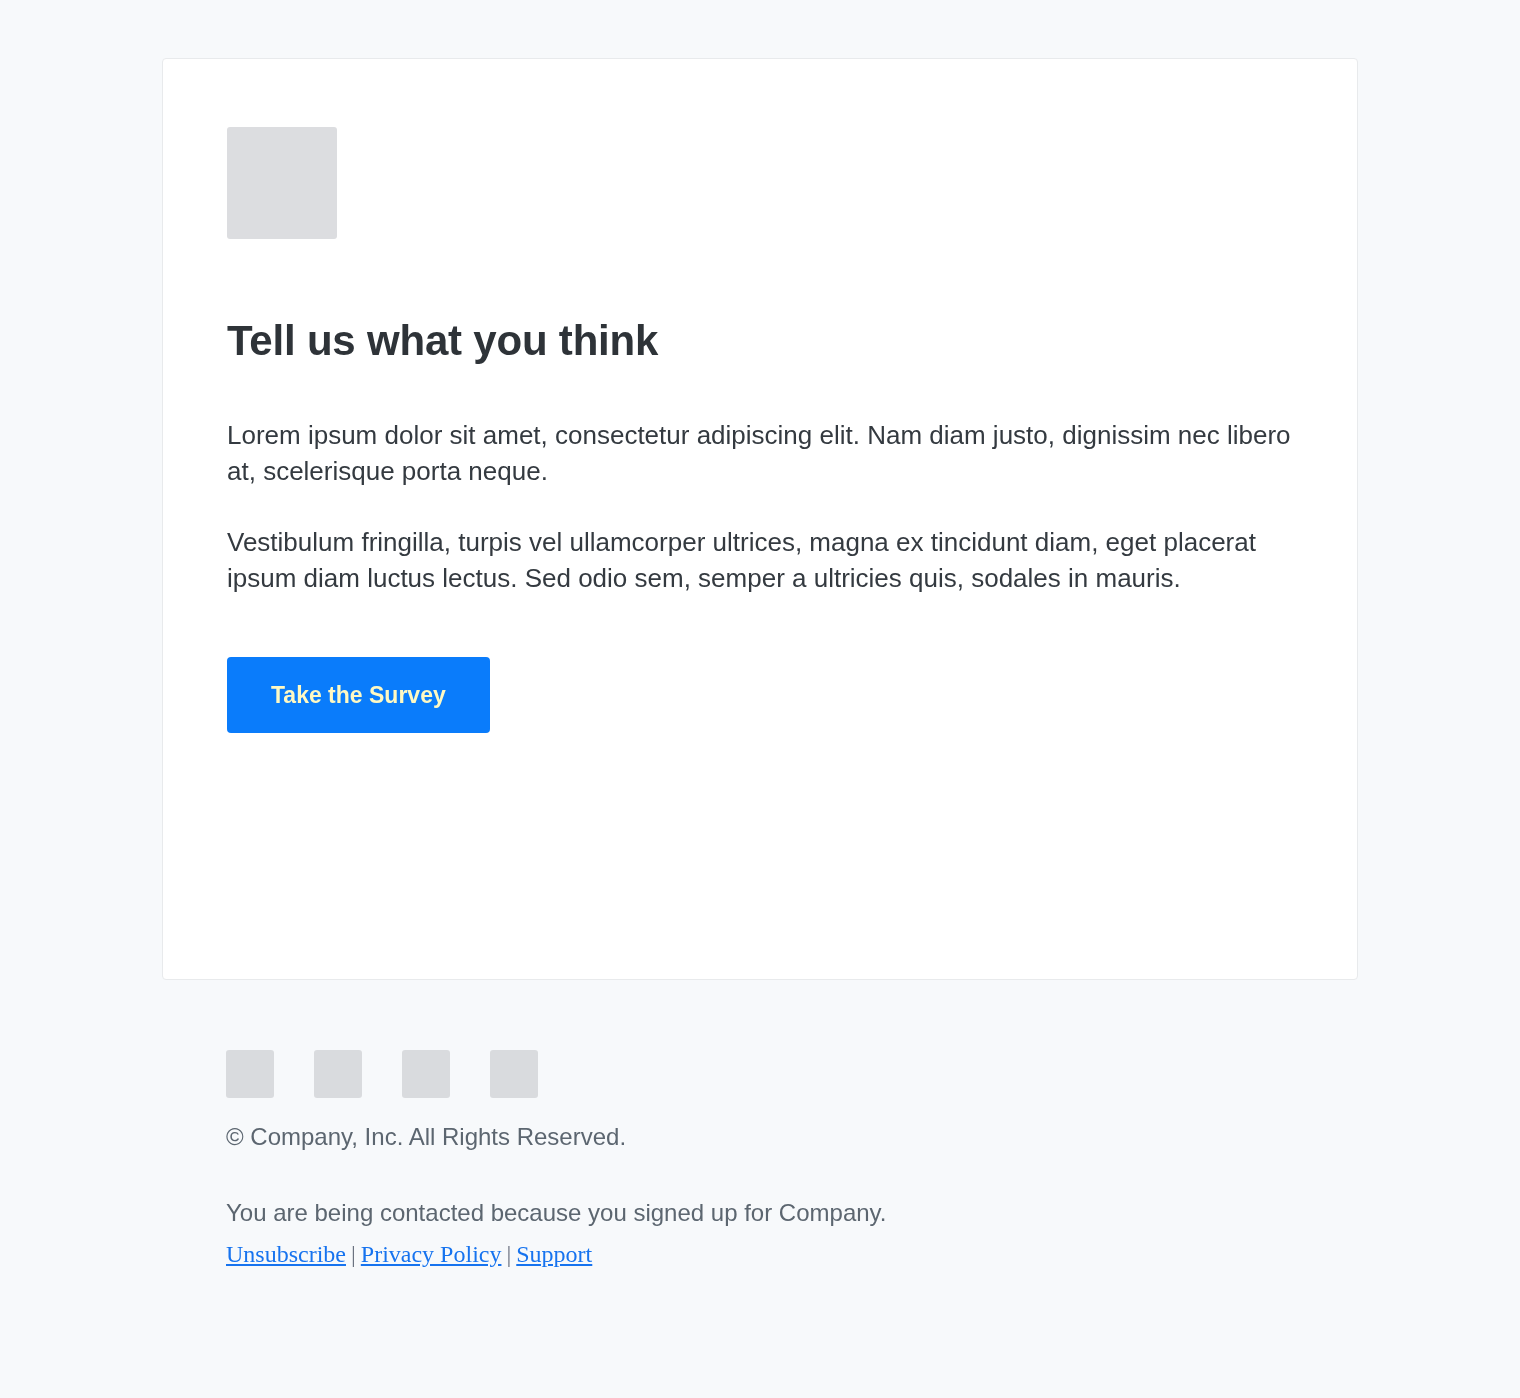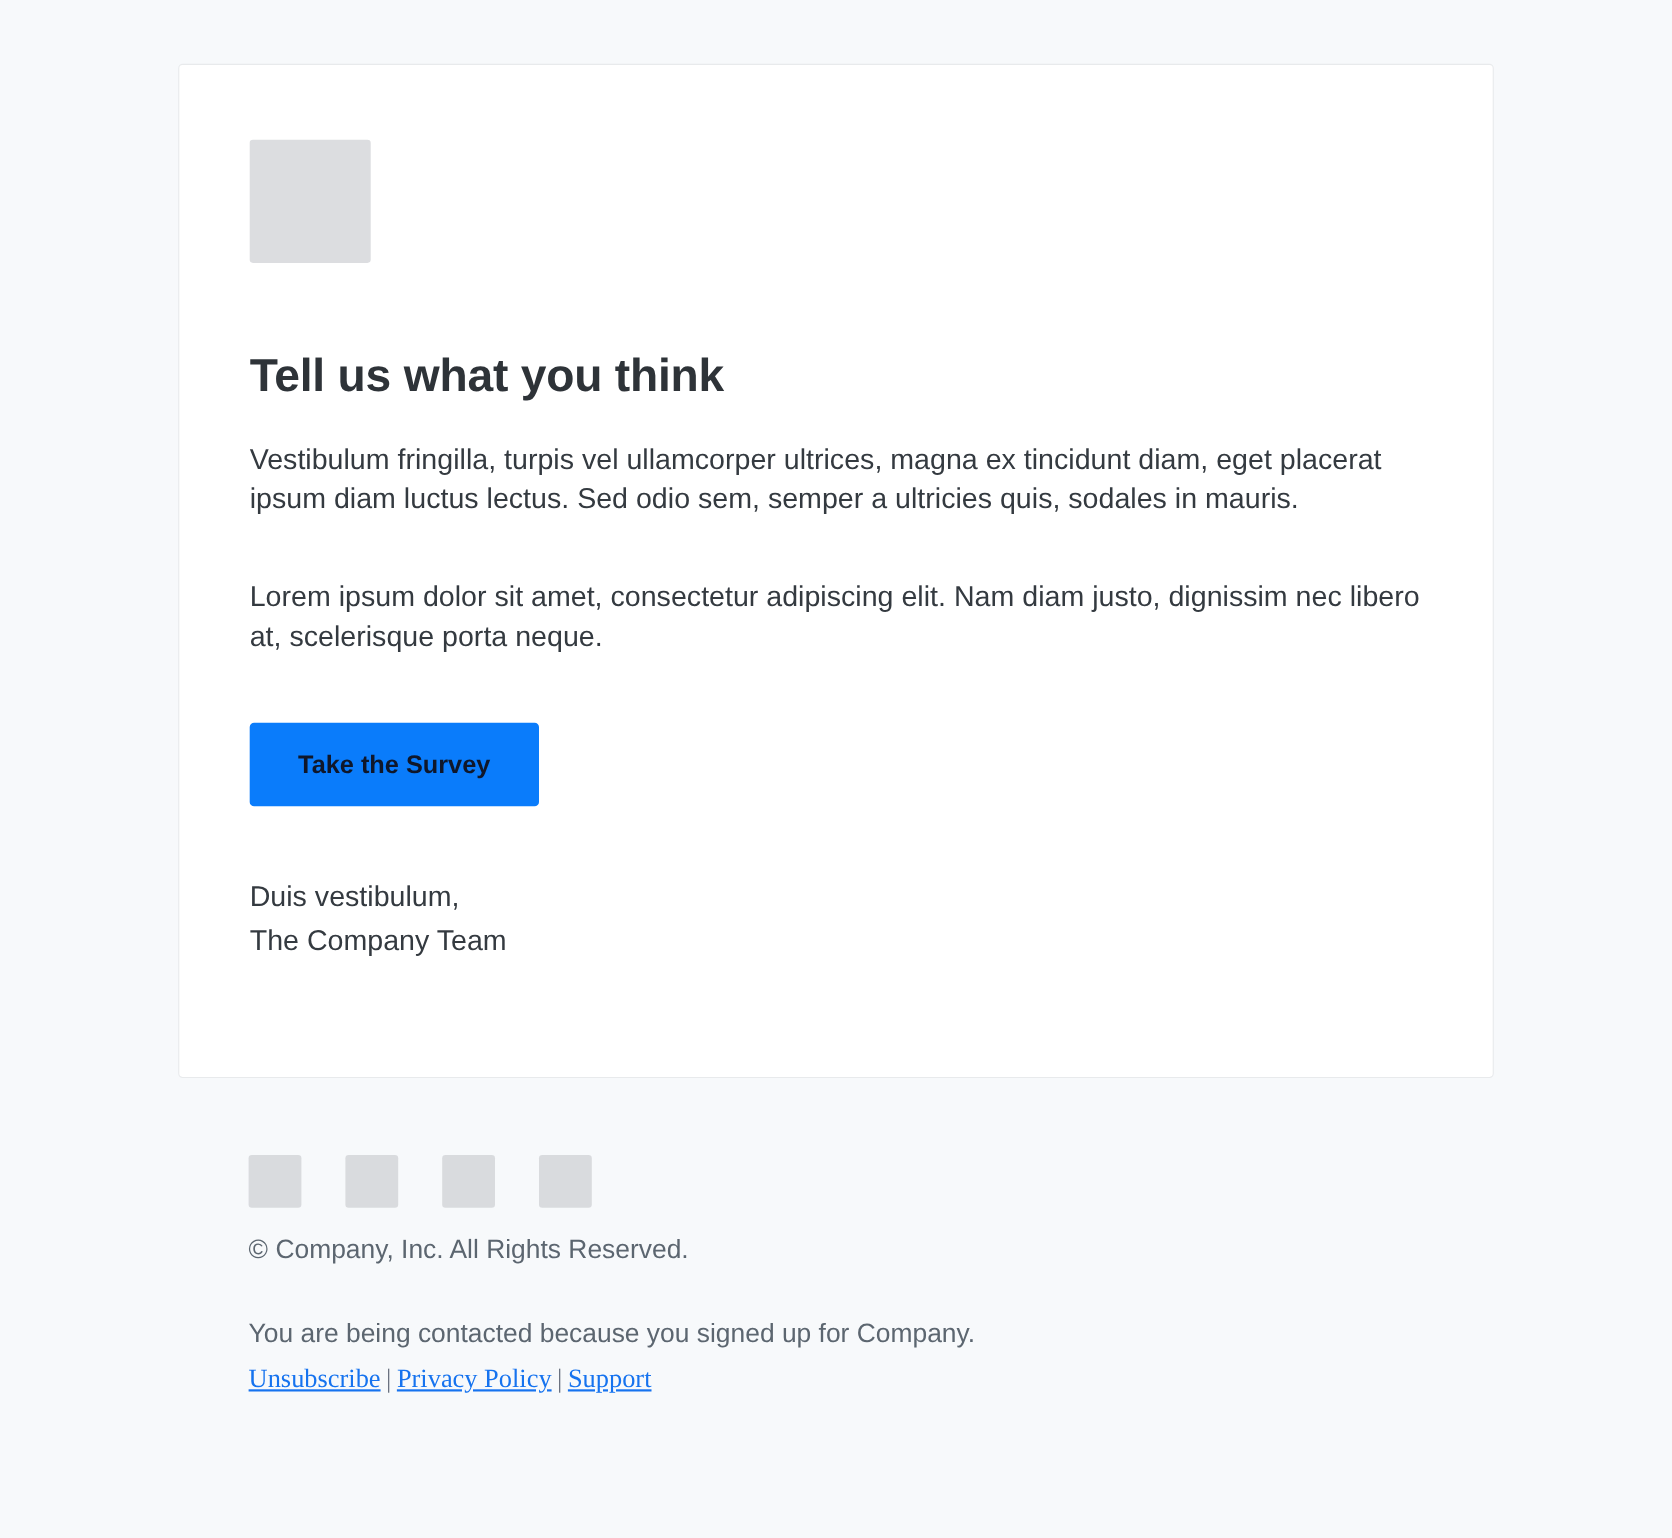--- a/index.html
+++ b/index.html
@@ -72,21 +72,21 @@
     margin-top: 35px;
   }
 
   .cta-wrap {
     margin-top: 60px;
   }
 
   .cta-button {
     display: inline-block;
     background: #0a7cfb;
-    color: #0f172a;
+    color: #fef9c3;
     font-size: 23px;
     font-weight: 700;
     line-height: 1;
     padding: 27px 44px 26px 44px;
     border: none;
     border-radius: 4px;
     text-decoration: none;
     cursor: pointer;
     font-family: "Liberation Sans", sans-serif;
   }
@@ -157,32 +157,28 @@
 
 <div class="page">
 
   <div class="email-card">
     <div class="card-inner">
 
       <div class="logo-placeholder"></div>
 
       <h1 class="email-heading">Tell us what you think</h1>
 
+      <p class="email-paragraph para-first">Lorem ipsum dolor sit amet, consectetur adipiscing elit. Nam diam justo, dignissim nec libero at, scelerisque porta neque.</p>
+
       <p class="email-paragraph para-second">Vestibulum fringilla, turpis vel ullamcorper ultrices, magna ex tincidunt diam, eget placerat ipsum diam luctus lectus. Sed odio sem, semper a ultricies quis, sodales in mauris.</p>
-
-      <p class="email-paragraph para-first">Lorem ipsum dolor sit amet, consectetur adipiscing elit. Nam diam justo, dignissim nec libero at, scelerisque porta neque.</p>
 
       <div class="cta-wrap">
         <a class="cta-button">Take the Survey</a>
       </div>
 
-      <div class="signature">
-        <div>Duis vestibulum,</div>
-        <div>The Company Team</div>
-      </div>
 
     </div>
   </div>
 
   <div class="email-footer">
 
     <div class="social-row">
       <div class="social-square"></div>
       <div class="social-square"></div>
       <div class="social-square"></div>

